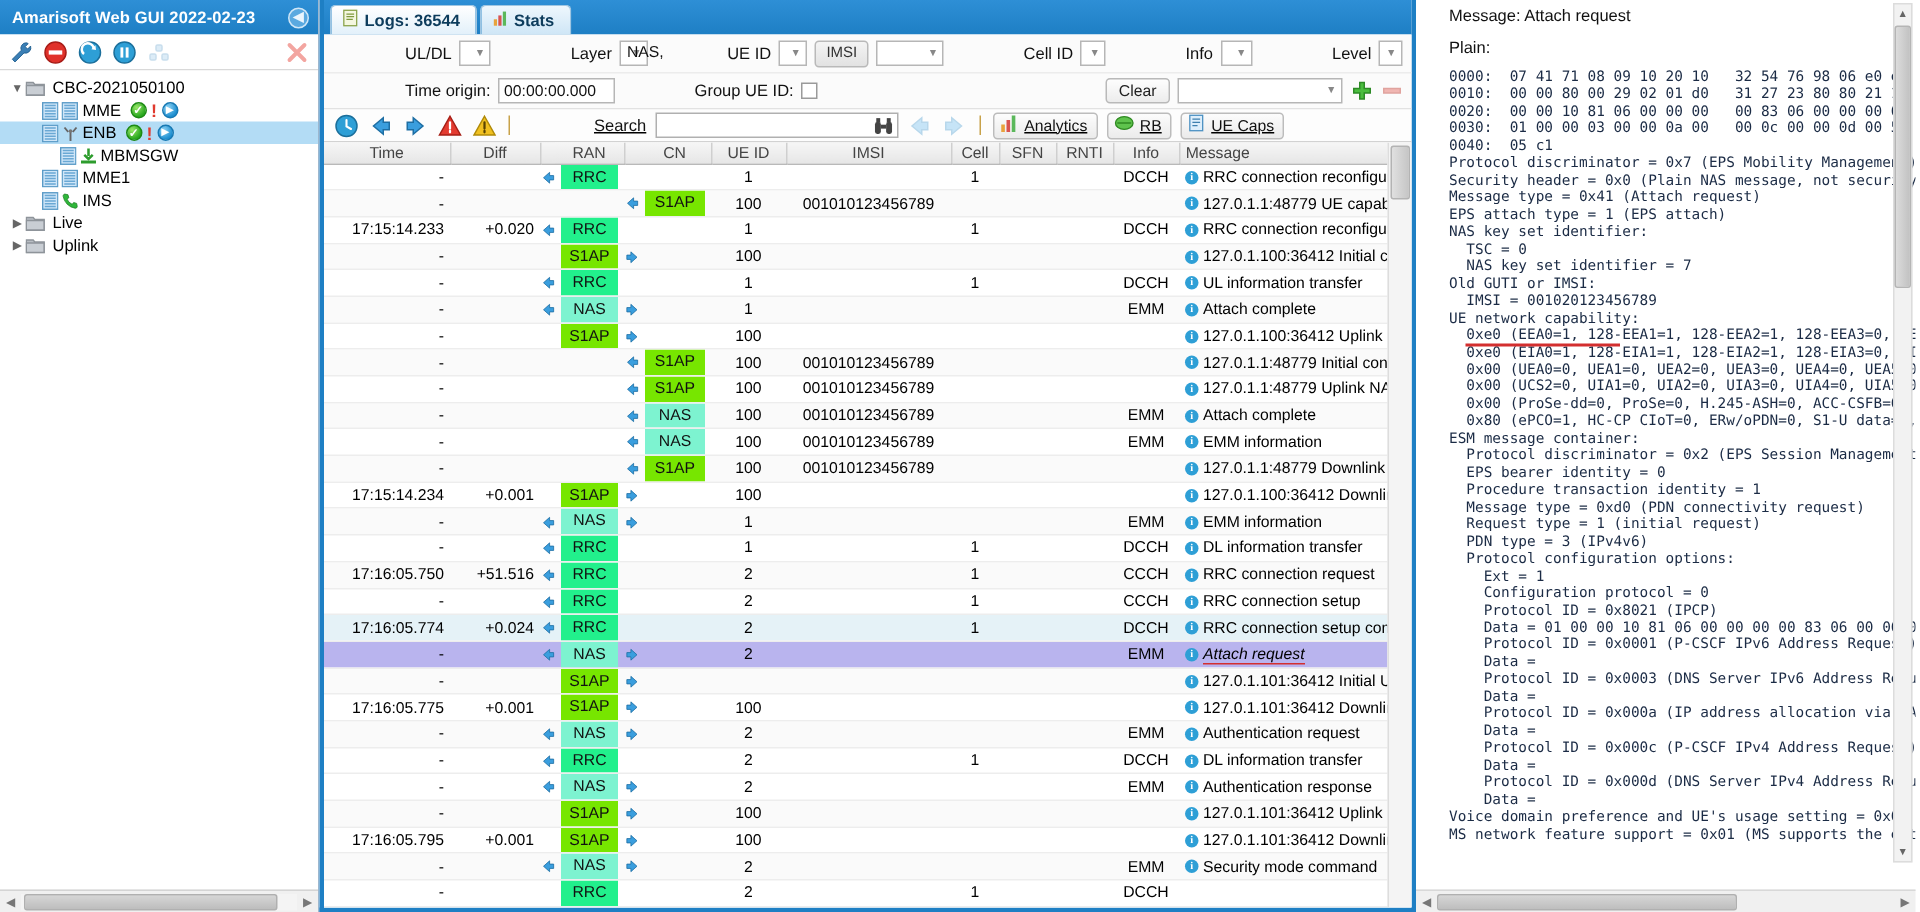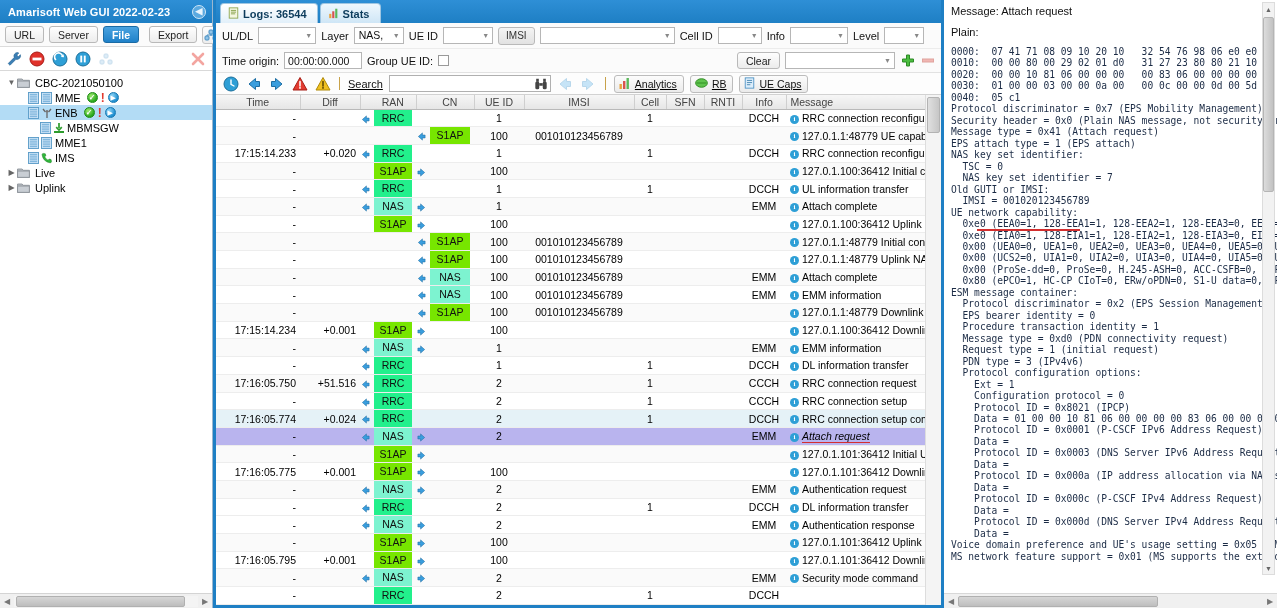--- a/index.html
+++ b/index.html
@@ -176,21 +176,21 @@
   .filters {
     background: #fbfbfb;
     border-bottom: 1px solid #e2e2e2;
   }
   .frow {
     height: 25px; display: flex; align-items: center;
     padding: 0 6px; gap: 5px;
     font-size: 11px; color: #111;
   }
   .frow.r2 { height: 24px; border-top: 1px solid #ececec; }
-  .flabel { white-space: nowrap; color: #111; }
+  .flabel { white-space: nowrap; color: #111; margin-left: 48px; }
   .sel-box {
     height: 17px;
     border: 1px solid #b6b6b6;
     background: #fff;
     display: flex; align-items: center; justify-content: flex-end;
     padding-right: 3px;
     cursor: pointer;
     position: relative;
     font-size: 10px;
   }
@@ -310,21 +310,21 @@
   
   .right-panel {
     width: 333px; height: 608px;
     background: #fff;
     display: flex; flex-direction: column;
     position: relative;
   }
   .detail {
     flex: 1;
     overflow: hidden;
-    padding: 5px 4px 0 7px;
+    padding: 5px 4px 0 22px;
     position: relative;
   }
   .d-title { font-size: 11px; color: #111; margin-bottom: 9px; }
   .d-sub { font-size: 11px; color: #111; margin-bottom: 8px; }
   pre.hexdump, pre.detail-text {
     margin: 0;
     font-family: "DejaVu Sans Mono", "Liberation Mono", monospace;
     font-size: 9.6px;
     line-height: 11.47px;
     color: #1b2b45;
@@ -365,37 +365,20 @@
 
 <div class="app">
 
   <div class="left-panel">
 
     <div class="titlebar">
       <span>Amarisoft Web GUI 2022-02-23</span>
       <span class="collapse-btn">◀</span>
     </div>
 
-    <div class="tool-row">
-      <div class="btn">URL</div>
-      <div class="btn">Server</div>
-      <div class="btn active">File</div>
-      <div class="spacer"></div>
-      <div class="btn">Export</div>
-      <div class="icon-sq">
-        <svg class="ico" viewBox="0 0 16 16">
-            <g fill="#8fc3e8" stroke="#4a90c2" stroke-width="1">
-          <rect x="6" y="3" width="4" height="4" rx="1"></rect>
-              <rect x="2" y="9" width="4" height="4" rx="1"></rect>
-          <rect x="10" y="9" width="4" height="4" rx="1"></rect>
-            </g>
-          <path d="M8 7v2M4 9V8h8v1" stroke="#4a90c2" fill="none" stroke-width="1"></path>
-          </svg>
-      </div>
-    </div>
 
     <div class="icon-row">
       <span>
         <svg class="ico" viewBox="0 0 16 16">
             <path d="M11.5 1.5a3.6 3.6 0 00-3.3 5l-6 6 1.8 1.8 6-6a3.6 3.6 0 004.4-4.6l-2 2-1.6-1.6 2-2a3.6 3.6 0 00-1.3-.6z" fill="#3b7fb5" stroke="#1e5e8e" stroke-width=".6"></path>
           </svg>
       </span>
       <span>
         <svg class="ico" viewBox="0 0 16 16">
             <circle cx="8" cy="8" r="7" fill="#e0312a" stroke="#a81c17"></circle>

